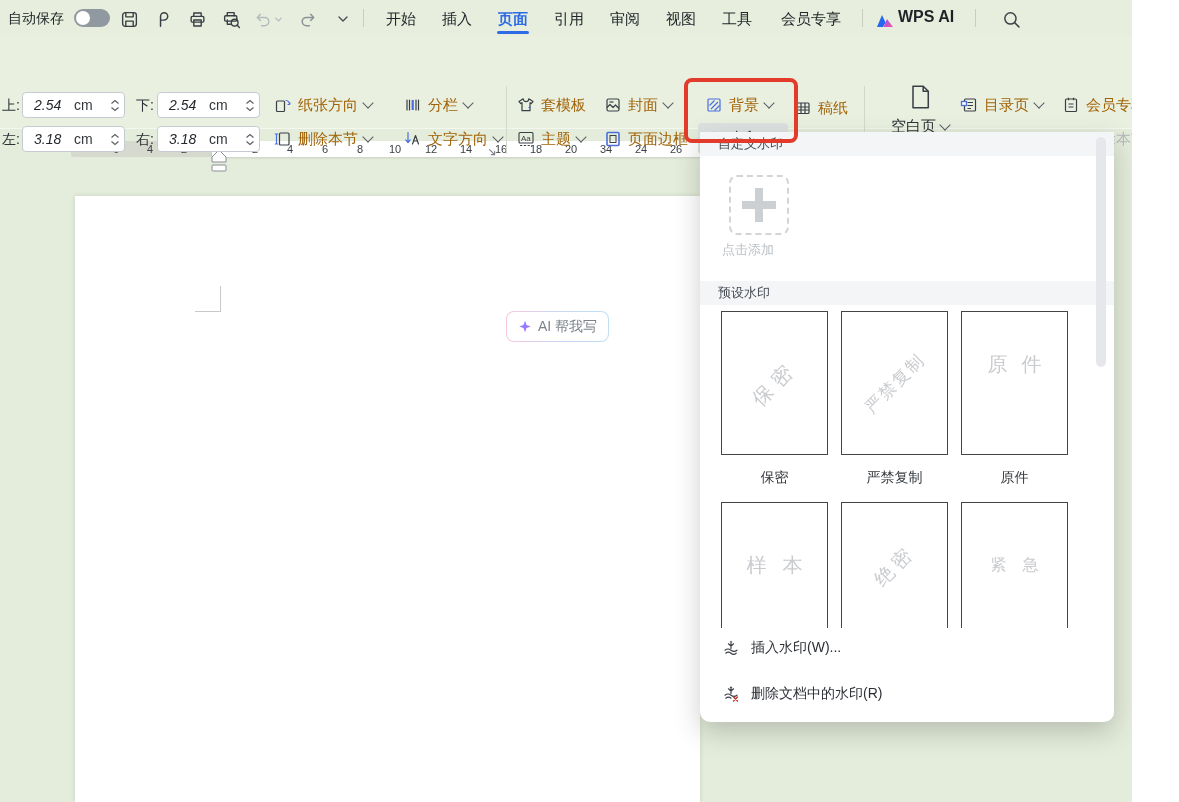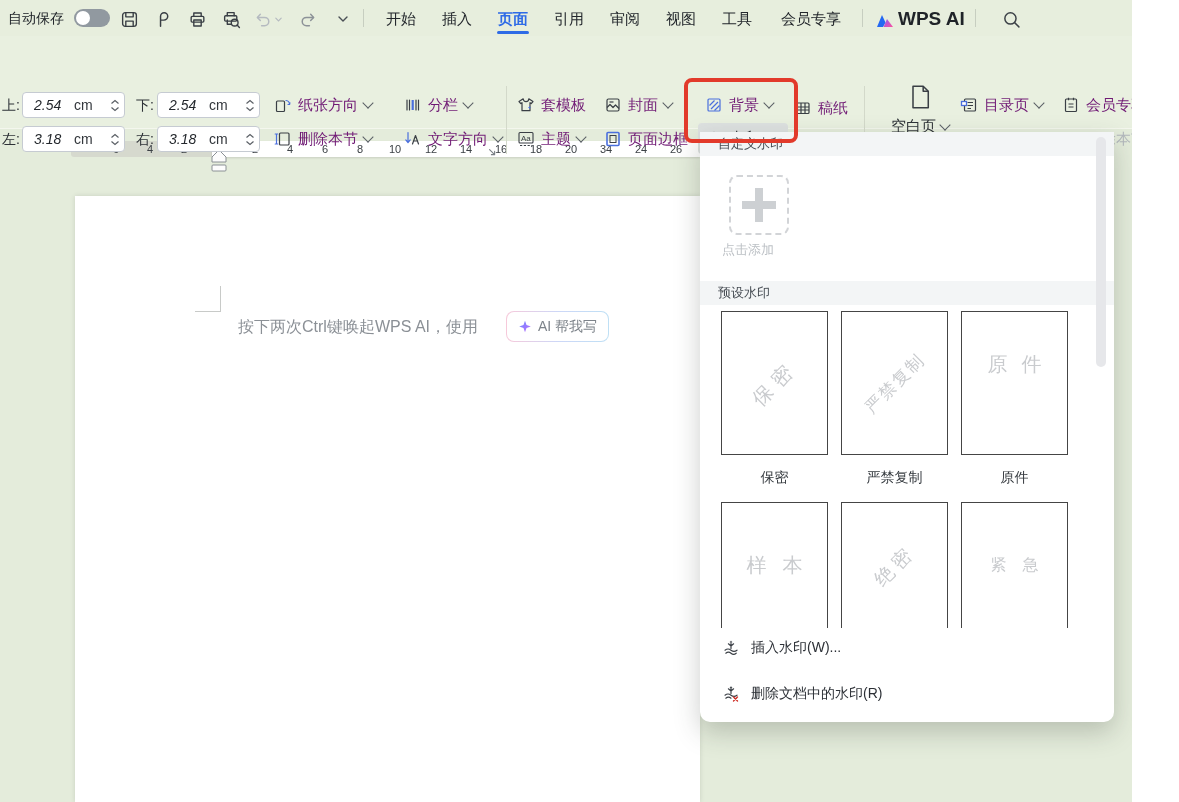--- a/index.html
+++ b/index.html
@@ -12,32 +12,32 @@
   .tb-label{position:absolute;top:10px;font-size:14px;color:#21252a;}
   .toggle{position:absolute;width:36px;height:18px;border-radius:9px;background:#9199a0;cursor:pointer;}
   .knob{position:absolute;left:2px;top:2px;width:14px;height:14px;border-radius:50%;background:#fff;}
   .icon-btn{position:absolute;top:6px;width:26px;height:26px;display:flex;align-items:center;justify-content:center;border-radius:4px;}
   .sep-v{position:absolute;width:1px;background:#c7cec0;}
   .tab{position:absolute;top:4px;height:30px;display:flex;align-items:center;justify-content:center;
        font-size:15px;color:#23272c;cursor:pointer;}
   .tab.active{color:#2e6be6;font-weight:bold;}
   .tab.active::after{content:"";position:absolute;bottom:0;left:50%;transform:translateX(-50%);
        width:32px;height:3px;border-radius:2px;background:#2e6be6;}
-  .wps-ai-text{position:absolute;top:8px;font-size:19px;font-weight:bold;color:#1f2328;}
+  .wps-ai-text{position:absolute;top:8px;font-size:16px;font-weight:bold;color:#1f2328;}
   
   .ribbon{position:absolute;left:0;top:36px;width:1179px;height:92px;background:#e9f0e0;z-index:10;
           border-bottom:1px solid #f4f7ee;}
   .fld-label{position:absolute;font-size:14px;color:#2e3237;}
   .spin{position:absolute;width:103px;height:26px;background:#fff;border:1px solid #c6cbd2;border-radius:4px;
         box-sizing:border-box;display:flex;align-items:center;font-size:14px;color:#24282d;}
   .spin .val{margin-left:11px;width:40px;font-style:italic;}
   .spin .unit{color:#33373c;}
   .spin .arrows{margin-left:auto;margin-right:4px;display:flex;flex-direction:column;gap:1px;cursor:pointer;}
   .rbtn{position:absolute;height:28px;display:inline-flex;align-items:center;gap:6px;font-size:15px;
-        color:#701a75;white-space:nowrap;cursor:pointer;}
+        color:#a16207;white-space:nowrap;cursor:pointer;}
   .rbtn.disabled{color:#b3b8bd;}
   .caret{width:7px;height:7px;border-right:1.3px solid #5a5f65;border-bottom:1.3px solid #5a5f65;
          transform:rotate(45deg);margin-top:-4px;flex:none;}
   .caret.up{transform:rotate(225deg);margin-top:4px;}
   .wm-btn{position:absolute;left:698px;top:87px;width:90px;height:31px;background:#dde1e0;border-radius:4px;
           display:flex;align-items:center;gap:6px;padding-left:7px;box-sizing:border-box;
           font-size:15px;color:#2f3338;cursor:pointer;}
   .stackbtn{position:absolute;display:flex;flex-direction:column;align-items:center;gap:6px;
             font-size:15px;color:#2f3338;cursor:pointer;}
   .stackbtn .lblrow{display:flex;align-items:center;gap:5px;}
@@ -409,21 +409,20 @@
   <span class="rnum" style="left:676px">26</span>
   <svg class="abs" style="left:211px;top:133px;z-index:7" width="16" height="40" viewBox="0 0 16 40">
     <polygon points="1,1 15,1 15,6 8,13 1,6" fill="#fdfdfd" stroke="#8a9094"></polygon>
     <polygon points="8,17 15,24 15,29 1,29 1,24" fill="#fdfdfd" stroke="#8a9094"></polygon>
     <rect x="1" y="32" width="14" height="6" rx="1" fill="#fdfdfd" stroke="#8a9094"></rect>
   </svg>
 
   <div class="page"></div>
   <div class="corner-mark-v"></div>
   <div class="corner-mark-h"></div>
-  <div class="hint">按下两次Ctrl键唤起WPS AI，使用</div>
   <div class="ai-pill">
     <svg class="ic" width="14" height="14" viewBox="0 0 14 14">
       <defs>
           <linearGradient id="spg" x1="0" y1="0" x2="1" y2="1">
             <stop offset="0" stop-color="#6b8bff"></stop>
             <stop offset="1" stop-color="#c06bff"></stop>
           </linearGradient>
         </defs>
       <path d="M7 0.8 8.5 5.0 12.8 6.5 8.5 8.0 7 12.2 5.5 8.0 1.2 6.5 5.5 5.0 Z" fill="url(#spg)"></path>
     </svg>

